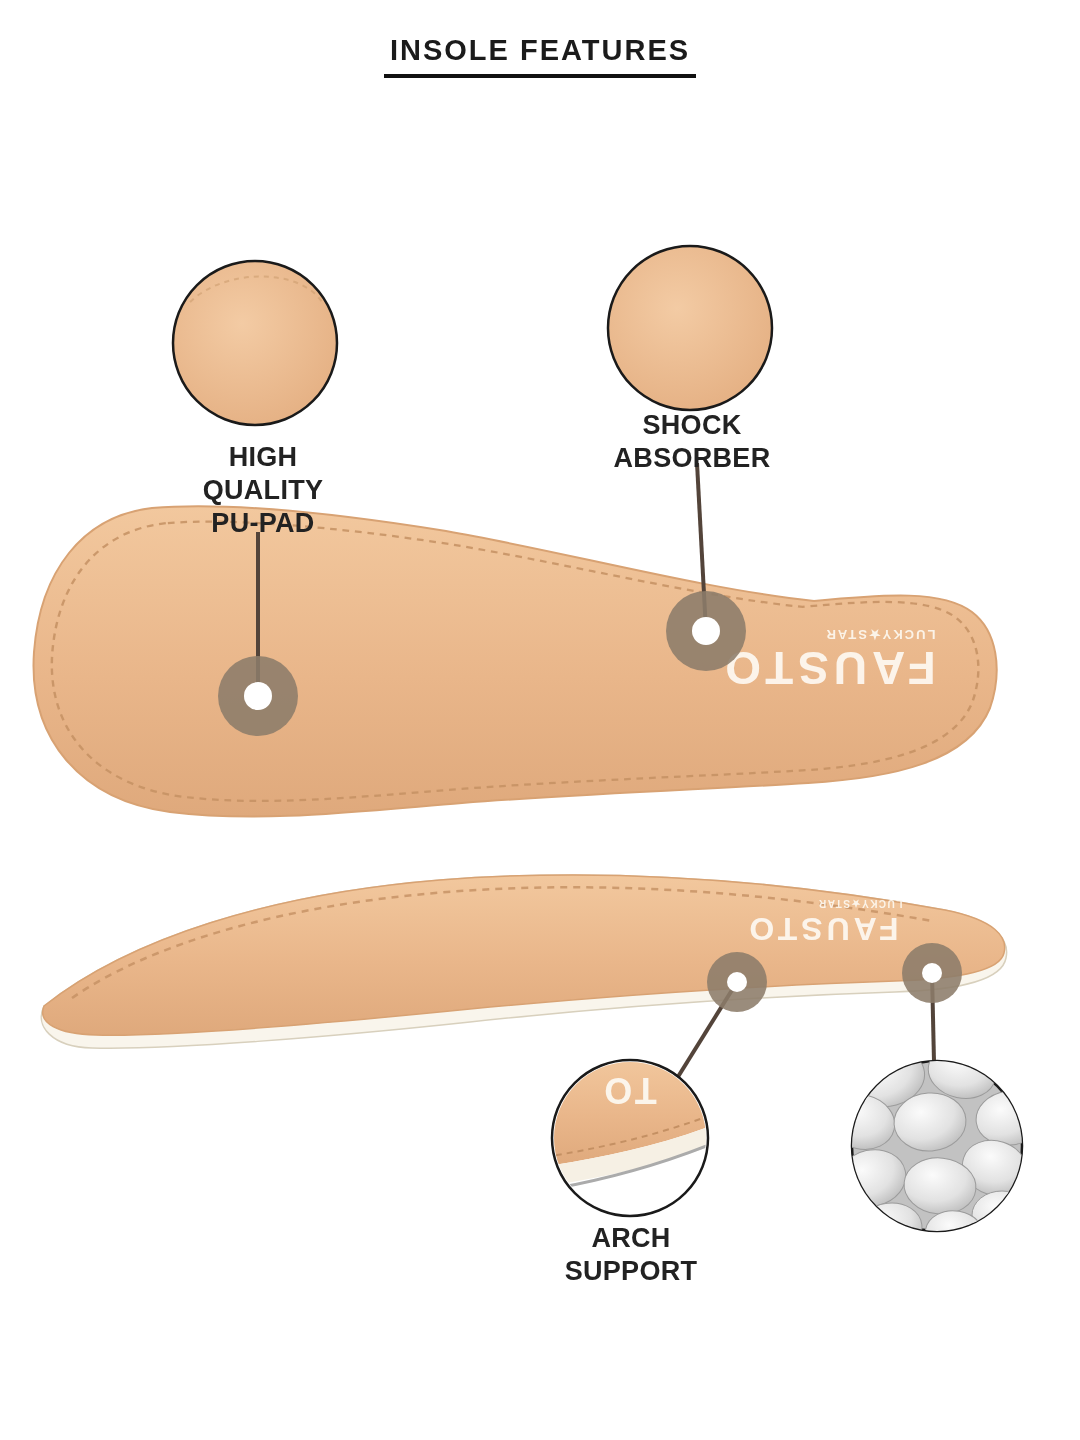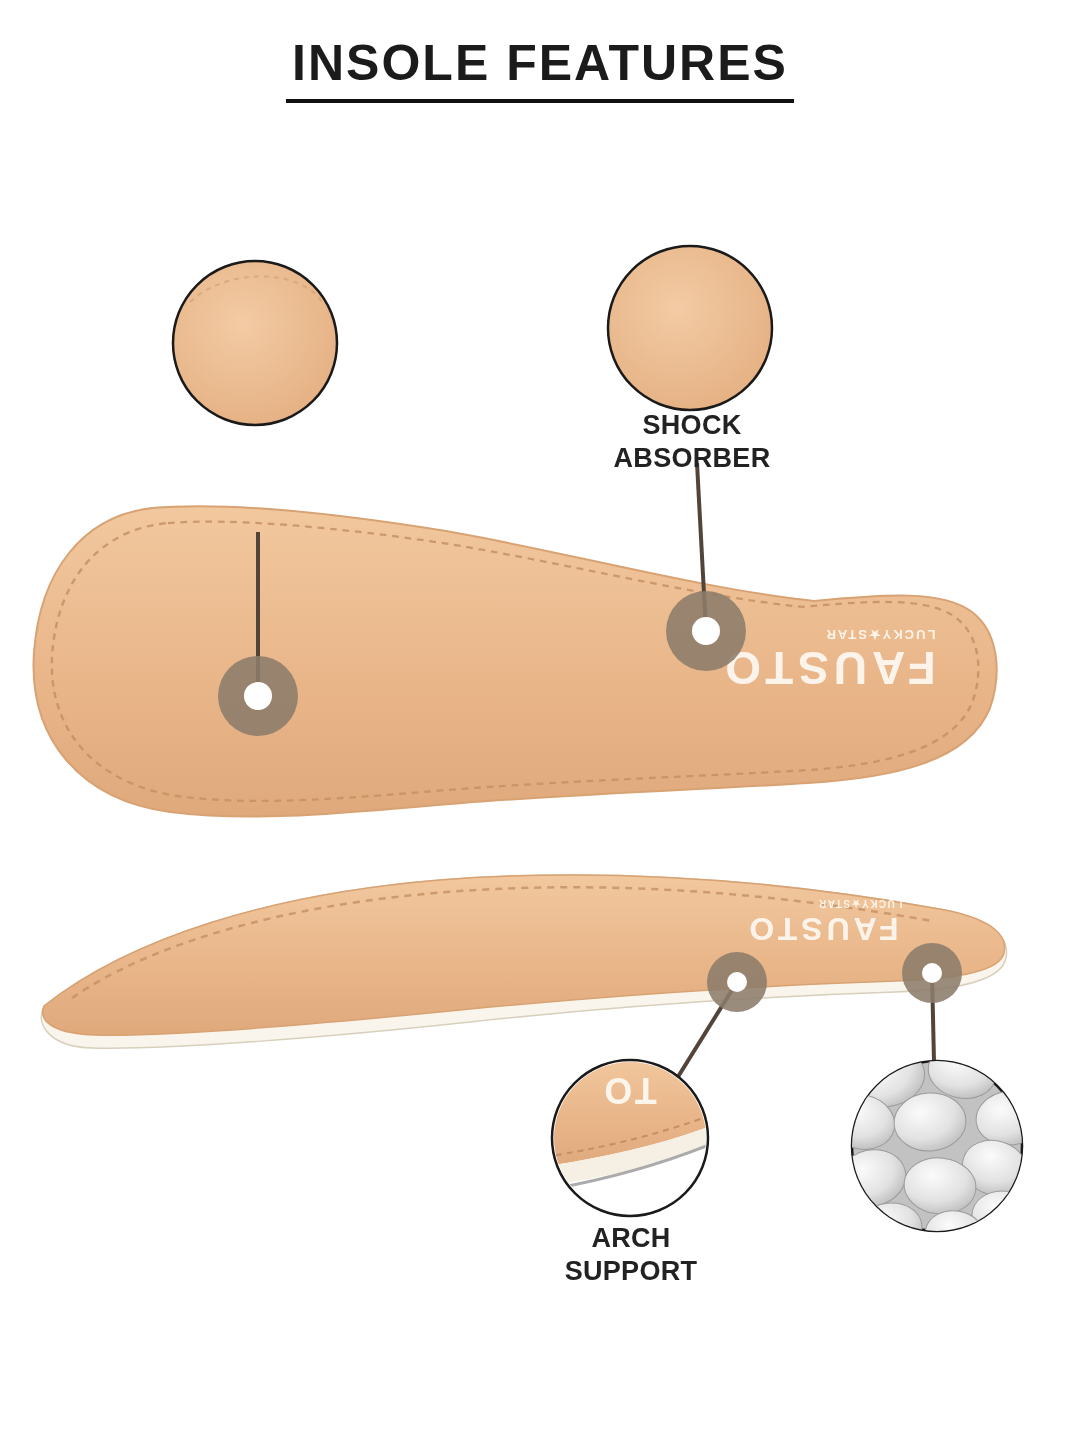--- a/index.html
+++ b/index.html
@@ -12,21 +12,21 @@
     font-family:"Liberation Sans", sans-serif;
   }
   .art{position:absolute;left:0;top:0;}
   .title-wrap{
     position:absolute;
     top:34px;left:0;width:100%;
     text-align:center;
   }
   .title{
     display:inline-block;
-    font-size:50px;
+    font-size:29px;
     font-weight:800;
     letter-spacing:2px;
     color:#1b1b1b;
     border-bottom:4px solid #111111;
     padding:0 6px 7px 6px;
   }
   .label{
     position:absolute;
     transform:translateX(-50%);
     text-align:center;
@@ -161,20 +161,23 @@
         <ellipse cx="890" cy="1228" rx="32" ry="25" fill="url(#peb)" stroke="#9b9b9b" stroke-width="1" transform="rotate(-6 890 1228)"></ellipse>
         <ellipse cx="955" cy="1235" rx="30" ry="24" fill="url(#peb)" stroke="#9b9b9b" stroke-width="1" transform="rotate(10 955 1235)"></ellipse>
       </g>
     </g>
   </svg>
 
   <div class="title-wrap">
     <span class="title">INSOLE FEATURES</span>
   </div>
 
+  <div class="label" style="left:263px; top:441px;">HIGH
+QUALITY
+PU-PAD</div>
 
   <div class="label" style="left:631px; top:1222px;">ARCH
 SUPPORT</div>
 
   <div class="label" style="left:692px; top:409px;">SHOCK
 ABSORBER</div>
 
 
 </div>
 

